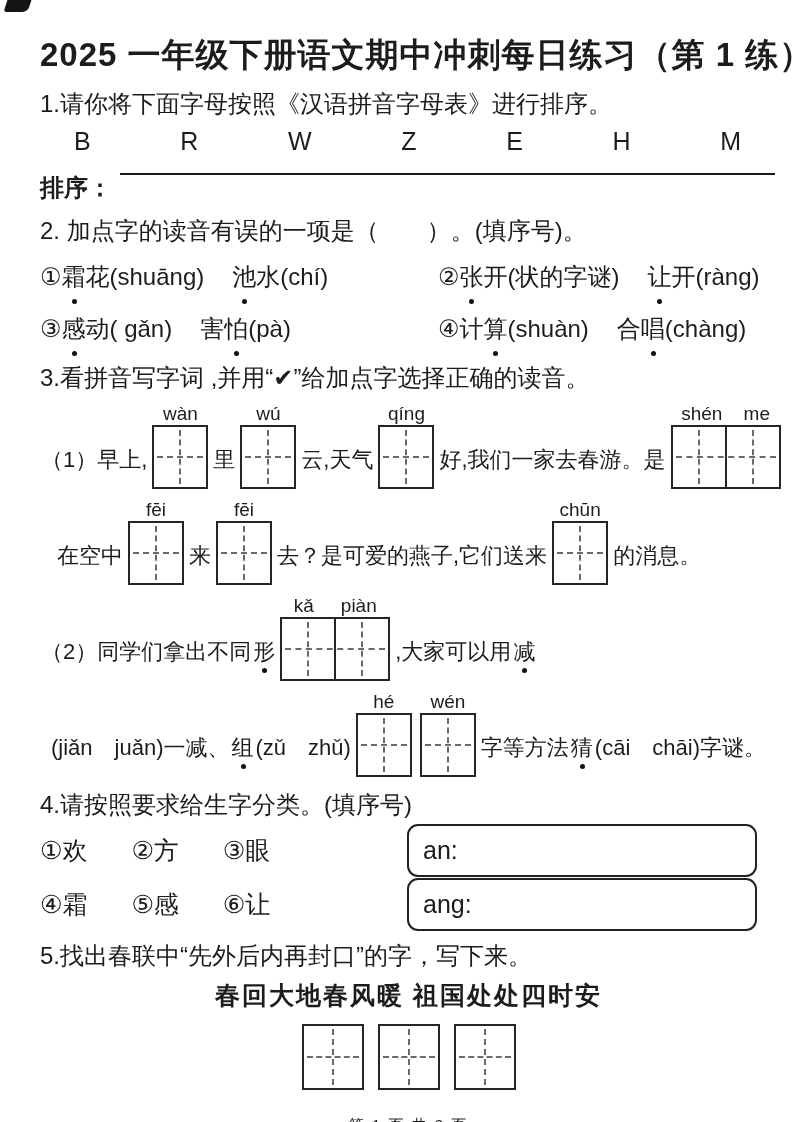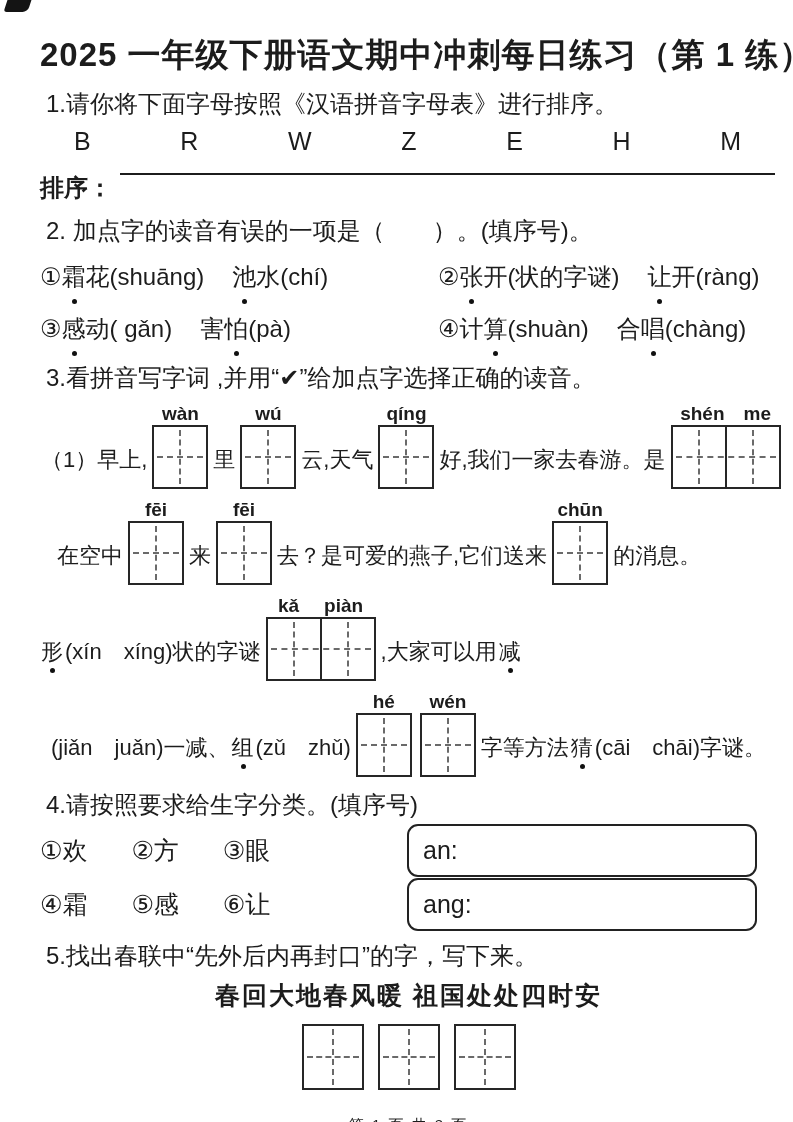--- a/index.html
+++ b/index.html
@@ -4,39 +4,39 @@
 <style>
   html,body{margin:0;padding:0;background:#e8e8e8;}
   .sheet{
     position:relative;width:793px;height:1122px;box-sizing:border-box;
     background:#ffffff;color:#1c1c1c;overflow:hidden;
     padding:34px 16px 0 40px;
     font-family:"Liberation Sans","DejaVu Sans",sans-serif;
   }
   .scan-mark{position:absolute;left:6px;top:-3px;width:24px;height:15px;background:#141414;transform:skewX(-18deg);border-radius:0 0 5px 3px;}
   .title{font-size:33px;font-weight:800;line-height:42px;letter-spacing:1px;white-space:pre;margin:0;}
-  .prompt{font-size:24px;line-height:31px;margin-top:12px;white-space:pre-wrap;font-weight:500;margin-left:6px;}
+  .prompt{font-size:24px;line-height:31px;margin-top:12px;white-space:pre-wrap;font-weight:500;}
   
   .letters{display:flex;justify-content:space-between;padding:0 36px 0 34px;font-size:25px;line-height:28px;margin-top:8px;font-weight:500;}
   .sortline{display:flex;align-items:flex-start;font-size:24px;line-height:30px;margin-top:18px;font-weight:700;}
   .uline{flex:1;border-bottom:2.5px solid #1c1c1c;margin:0 2px 5px 8px;}
   
   .q2grid{display:grid;grid-template-columns:54% 46%;row-gap:10px;margin-top:10px;}
   .opt{display:flex;align-items:baseline;font-size:24px;line-height:42px;font-weight:500;white-space:pre;}
   .word{white-space:pre;position:relative;}
   .word + .word{margin-left:28px;}
   .wpart{white-space:pre;}
   .dotc{position:relative;display:inline-block;}
   .dotc::after{content:"";position:absolute;left:50%;bottom:-6px;width:5px;height:5px;margin-left:-2px;background:#111;border-radius:50%;}
   
   .q3rows{margin-top:2px;}
   .q3row{display:flex;align-items:flex-end;white-space:nowrap;margin-top:10px;}
   .segtext{font-size:22px;line-height:30px;margin:0 1px 14px 1px;white-space:pre;font-weight:500;}
   .boxwrap{display:inline-flex;flex-direction:column;align-items:center;margin:0 4px;}
-  .pyrow{display:flex;width:100%;justify-content:space-around;font-size:19px;line-height:21px;height:22px;font-weight:700;}
+  .pyrow{display:flex;width:100%;justify-content:space-around;font-size:19px;line-height:21px;height:22px;font-weight:400;}
   .wbox{position:relative;border:2px solid #262626;height:60px;display:flex;background:#fff;box-sizing:content-box;}
   .wbox::after{content:"";position:absolute;left:3px;right:3px;top:50%;margin-top:-1px;border-top:2px dashed #6a6a6a;}
   .cell{position:relative;width:52px;}
   .cell::before{content:"";position:absolute;top:3px;bottom:3px;left:50%;margin-left:-1px;border-left:2px dashed #6a6a6a;}
   .cell + .cell{border-left:2px solid #262626;}
   
   .q4rows{margin-top:4px;}
   .q4row{display:flex;align-items:center;margin-top:6px;height:48px;gap:19px;}
   .charset{display:flex;gap:44px;font-size:25px;font-weight:500;width:330px;}
   .ansfield{width:318px;height:41px;border:2.5px solid #222;border-radius:11px;display:flex;align-items:center;padding:4px 14px;font-size:25px;font-weight:500;margin-left:auto;margin-right:20px;}
@@ -150,22 +150,22 @@
             <div class="pyrow">
               <span class="py">chūn</span>
             </div>
             <div class="wbox">
               <div class="cell"></div>
             </div>
           </div>
           <span class="segtext">的消息。</span>
         </div>
         <div class="q3row" style="padding-left: 0px;">
+          <span class="segtext">（2）同学们拿出不同</span>
           <span class="segtext dotc">形</span>
-          <span class="segtext">(xín　xíng)状的字谜</span>
           <div class="boxwrap">
             <div class="pyrow">
               <span class="py">kǎ</span>
               <span class="py">piàn</span>
             </div>
             <div class="wbox">
               <div class="cell"></div>
               <div class="cell"></div>
             </div>
           </div>

